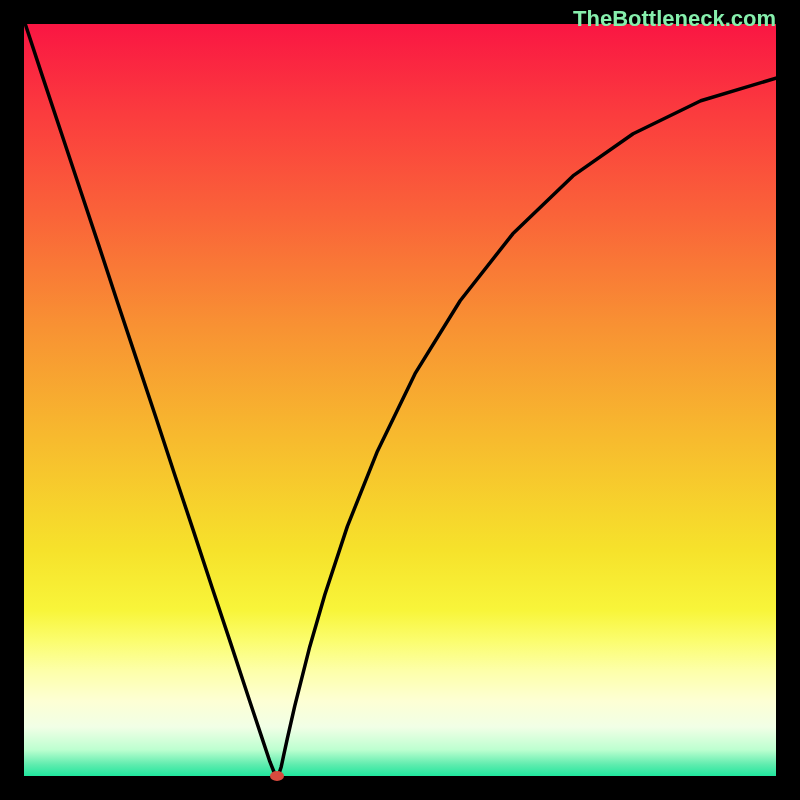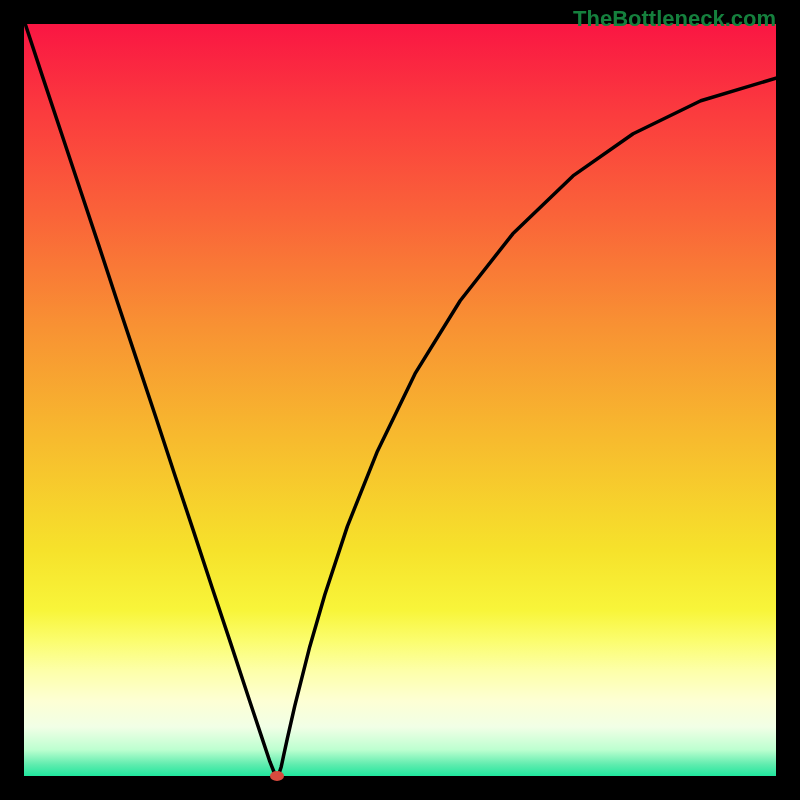--- a/index.html
+++ b/index.html
@@ -8,21 +8,21 @@
       width: 800px;
       height: 800px;
       background: #000000;
       position: relative;
       font-family: Arial, sans-serif;
     }
     .watermark {
       position: absolute;
       top: 6px;
       right: 24px;
-      color: #15803d;
+      color: #86efac;
       font-size: 22px;
       font-weight: bold;
       z-index: 10;
     }
     .plot-container {
       position: absolute;
       left: 24px;
       top: 24px;
       width: 752px;
       height: 752px;

